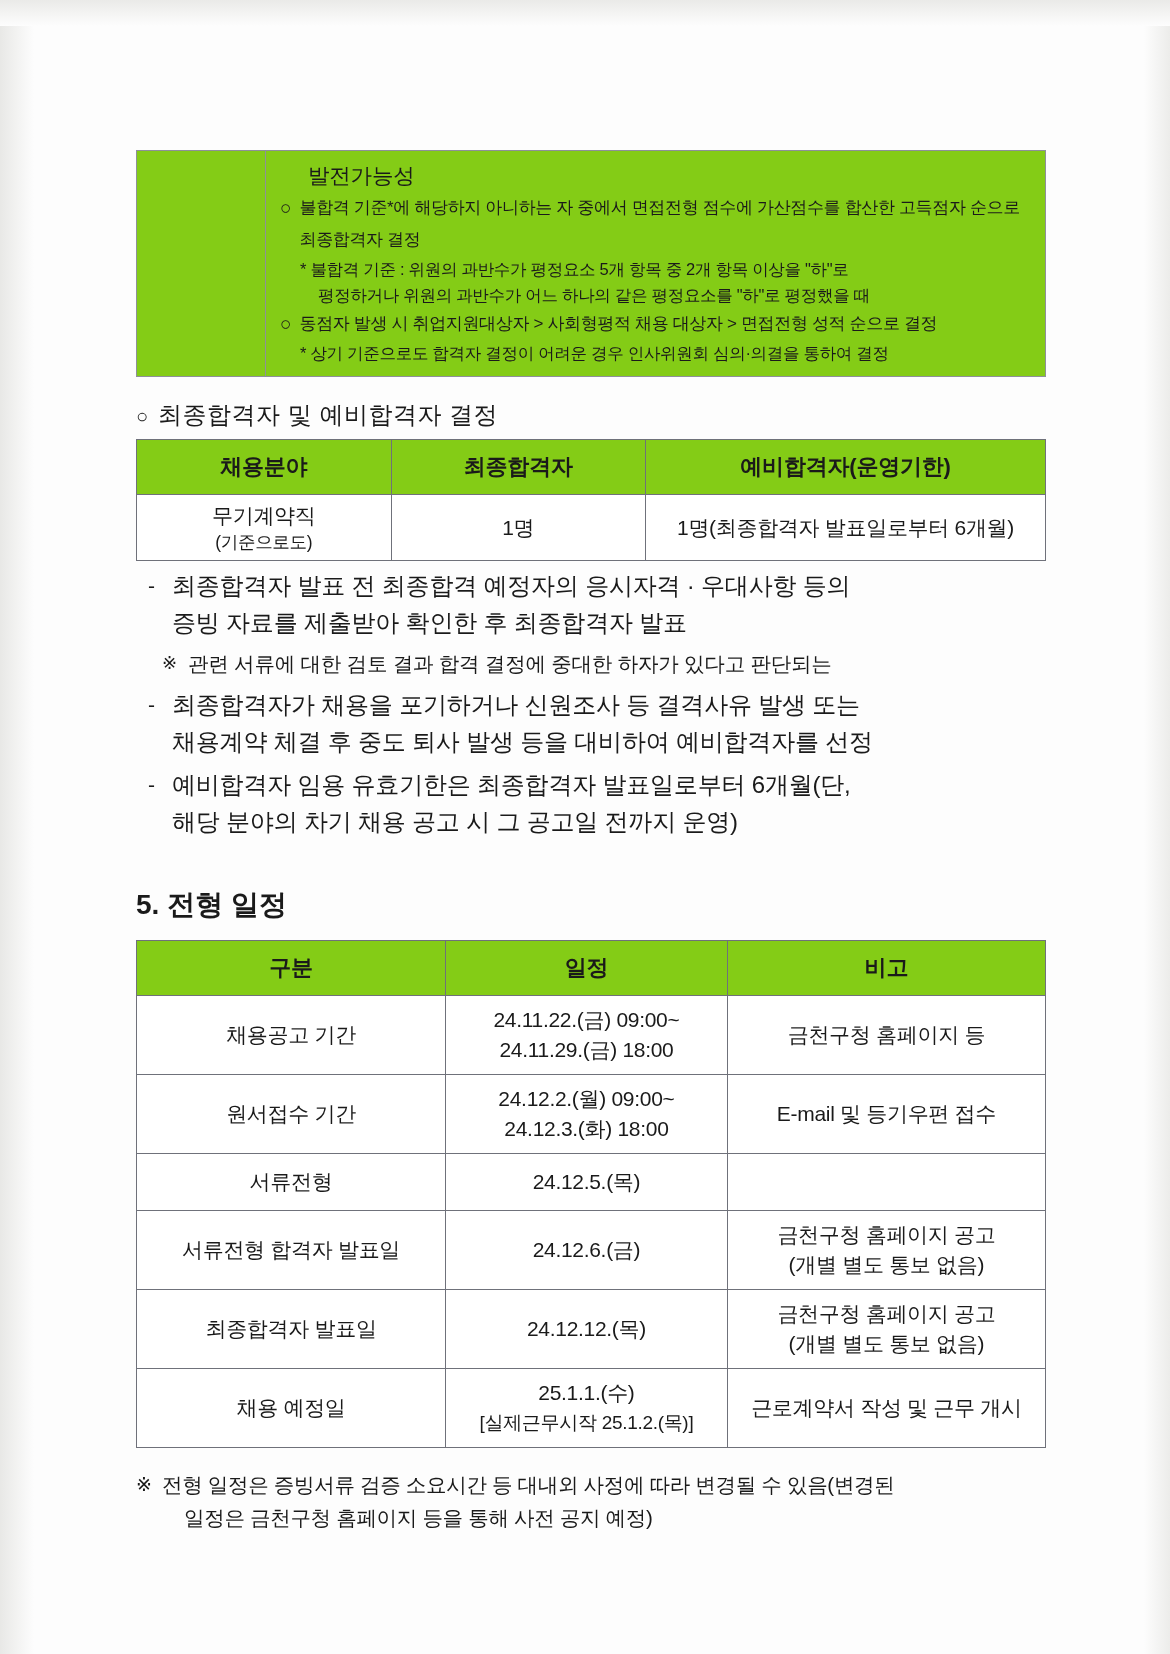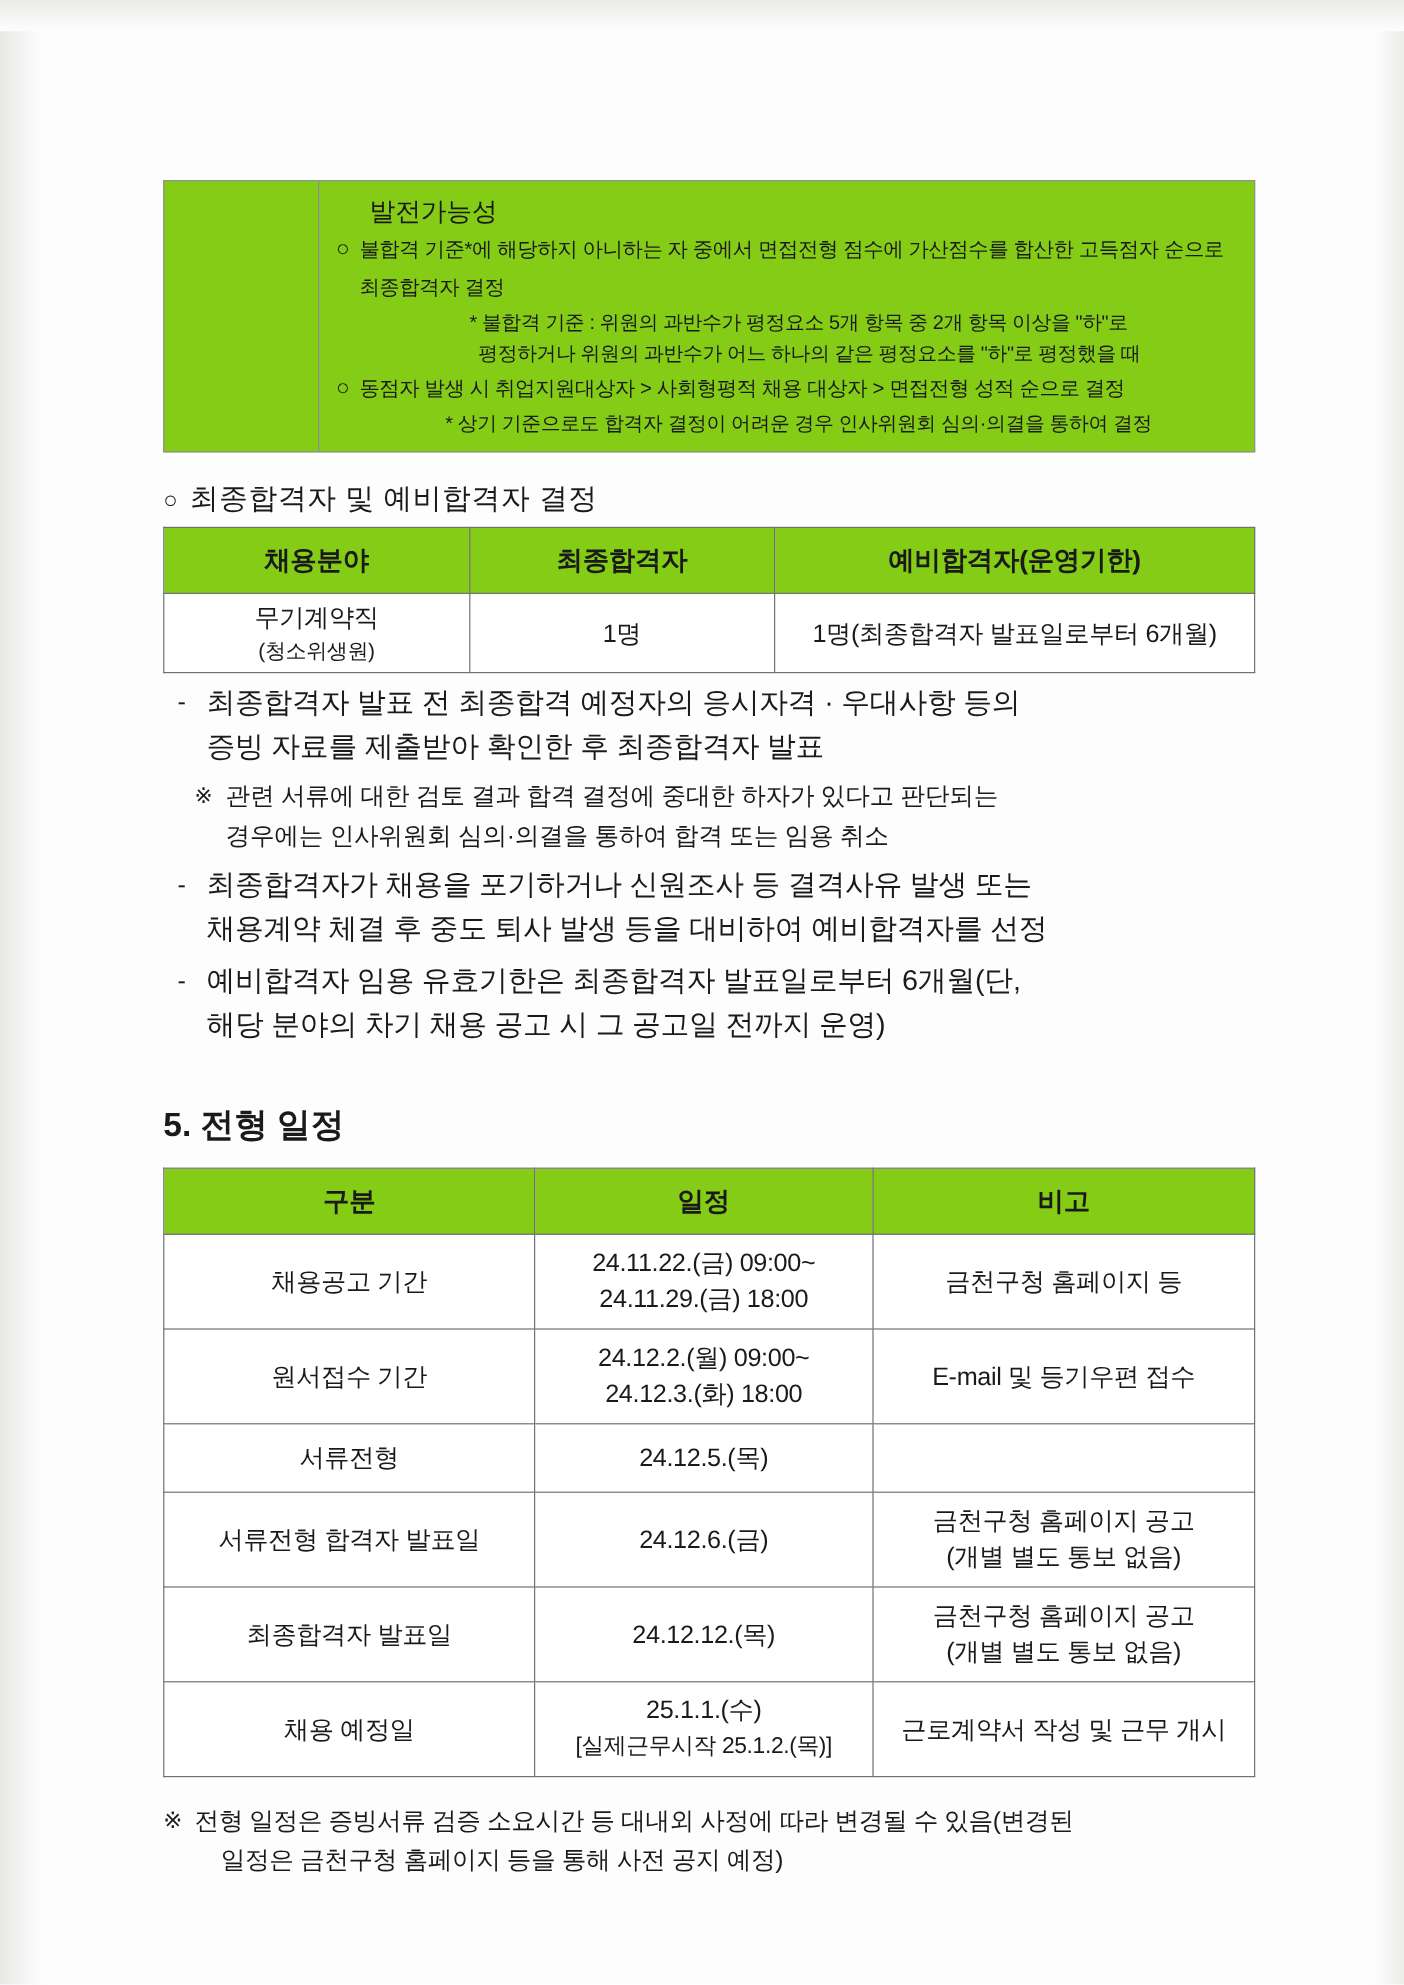--- a/index.html
+++ b/index.html
@@ -93,21 +93,20 @@
     letter-spacing: -0.35px;
   }
 
   .note {
     font-size: 16.5px;
     line-height: 26px;
     letter-spacing: -0.3px;
   }
   .note-indent {
     padding-left: 20px;
-    text-align: center;
   }
 
   
   .sec-bullet {
     display: flex;
     align-items: baseline;
     margin-top: 22px;
     margin-bottom: 8px;
   }
   .sec-bullet .mark {
@@ -272,41 +271,40 @@
         <tr>
           <th>채용분야</th>
           <th>최종합격자</th>
           <th>예비합격자(운영기한)</th>
         </tr>
       </thead>
       <tbody>
         <tr>
           <td>
             <span class="ln">무기계약직</span>
-            <span class="sub">(청소위생원)</span>
+            <span class="sub">(기준으로도)</span>
           </td>
           <td>1명</td>
           <td>1명(최종합격자 발표일로부터 6개월)</td>
         </tr>
       </tbody>
     </table>
 
     <div class="para para-pad-1">
       <span class="mk">-</span>
       <span class="bd">
         <span class="l">최종합격자 발표 전 최종합격 예정자의 응시자격 · 우대사항 등의</span>
         <span class="l">증빙 자료를 제출받아 확인한 후 최종합격자 발표</span>
       </span>
     </div>
 
     <div class="para small para-pad-2" style="padding-left:26px;">
       <span class="mk">※</span>
       <span class="bd">
         <span class="l">관련 서류에 대한 검토 결과 합격 결정에 중대한 하자가 있다고 판단되는</span>
-        <span class="l">경우에는 인사위원회 심의·의결을 통하여 합격 또는 임용 취소</span>
       </span>
     </div>
 
     <div class="para para-pad-1">
       <span class="mk">-</span>
       <span class="bd">
         <span class="l">최종합격자가 채용을 포기하거나 신원조사 등 결격사유 발생 또는</span>
         <span class="l">채용계약 체결 후 중도 퇴사 발생 등을 대비하여 예비합격자를 선정</span>
       </span>
     </div>

